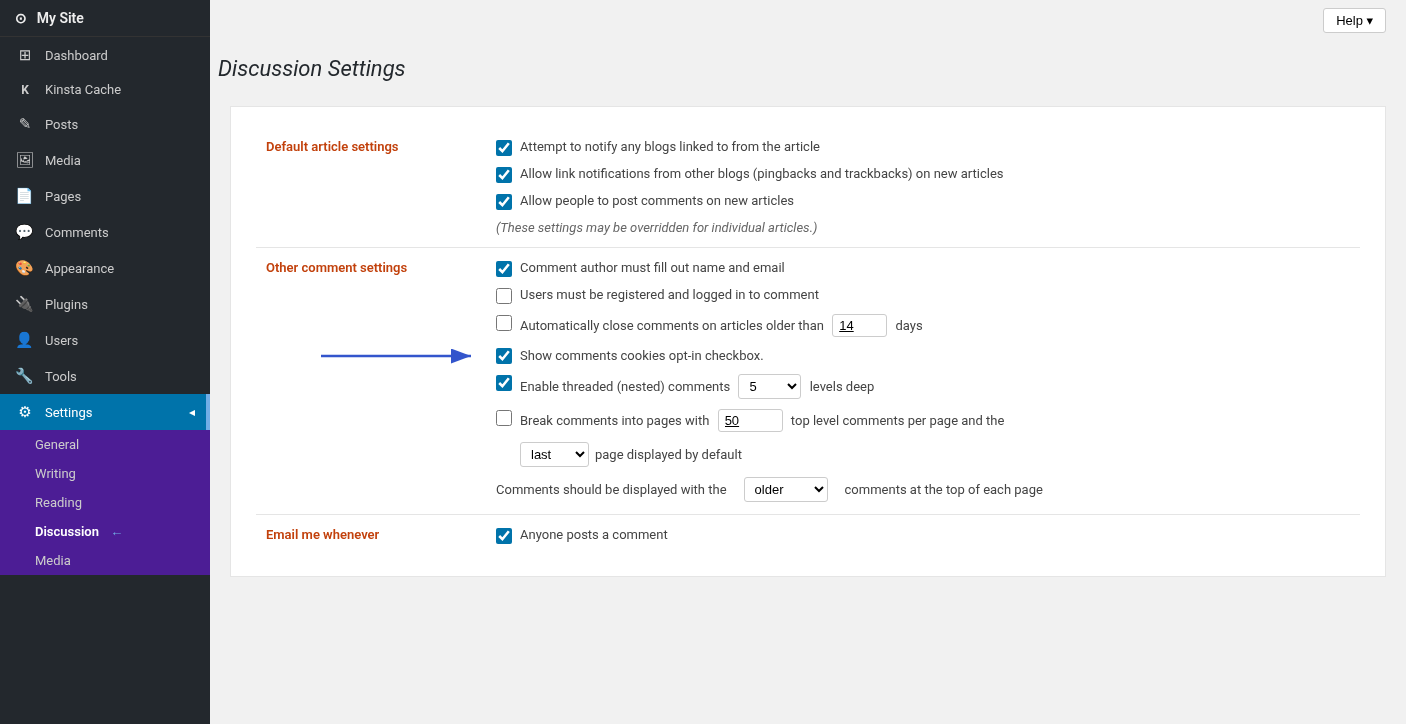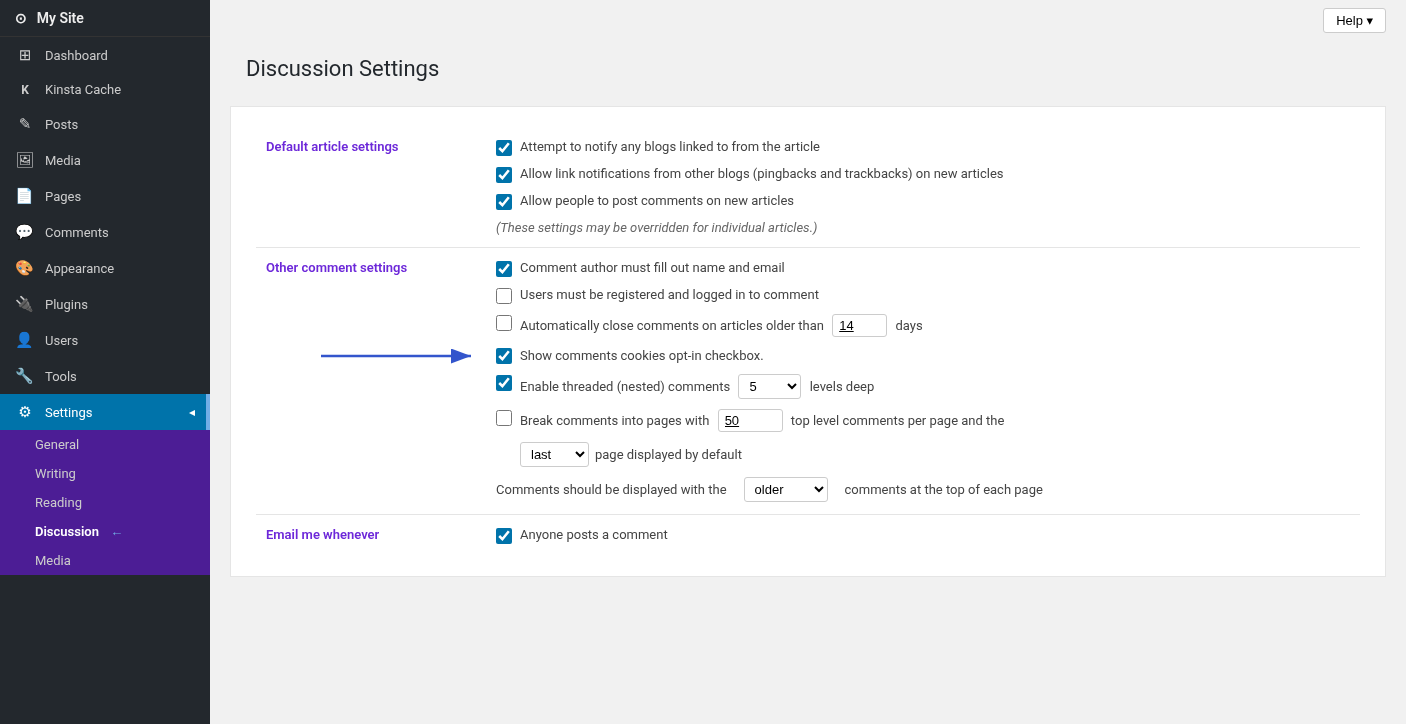--- a/index.html
+++ b/index.html
@@ -98,21 +98,21 @@
     }
     .settings-table th, .settings-table td {
       vertical-align: top;
       padding: 12px 10px;
       border-top: 1px solid #e5e5e5;
       text-align: left;
     }
     .settings-table th {
       width: 230px;
       font-weight: 600;
-      color: #6d28d9;
+      color: #c2410c;
       font-size: 13px;
       padding-right: 20px;
     }
     .settings-table tr:first-child th,
     .settings-table tr:first-child td {
       border-top: none;
     }
 
     .checkbox-row {
       display: flex;
@@ -172,21 +172,22 @@
       content: '';
       position: absolute;
       right: 0;
       top: 0;
       bottom: 0;
       width: 4px;
       background: #72aee6;
     }
 
     .page-header-area {
-      padding: 15px 20px 5px 36px;
+      padding: 15px 20px 5px 8px;
+      font-style: italic;
     }
   </style>
 </head>
 <body>
 
 <div id="sidebar">
   <div class="sidebar-logo">
     <span>⊙</span>
     <span>My Site</span>
   </div>

